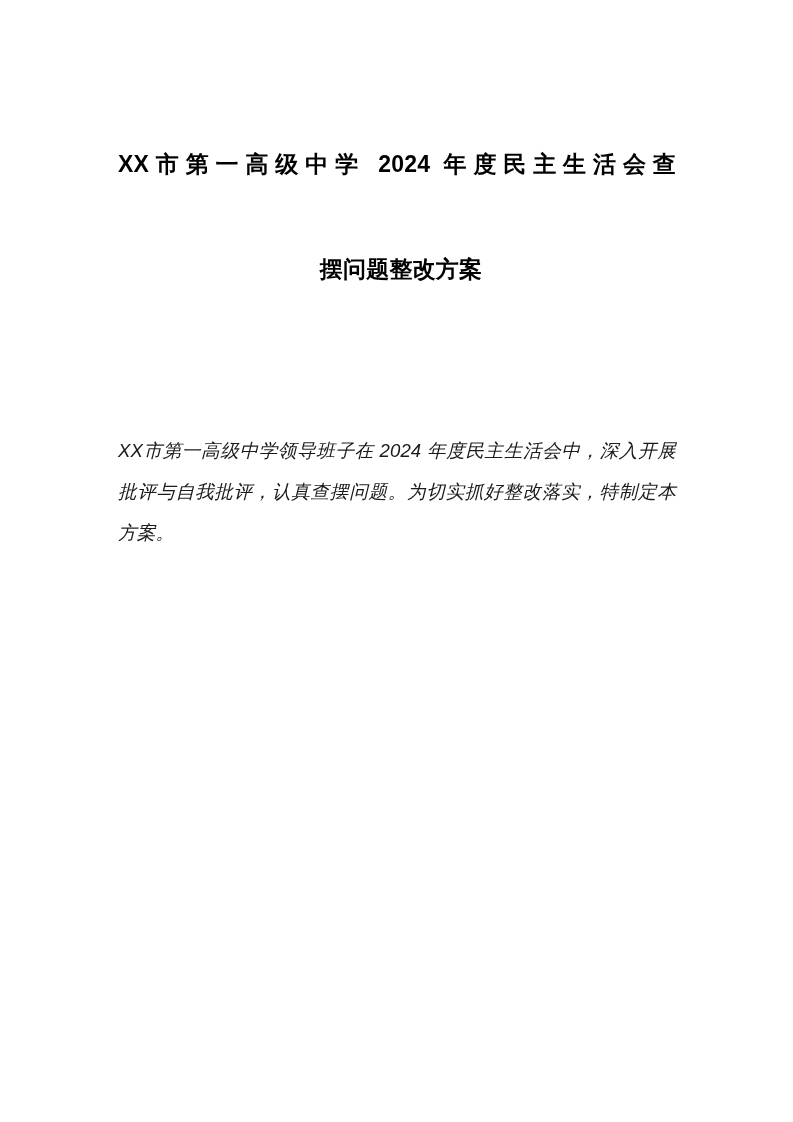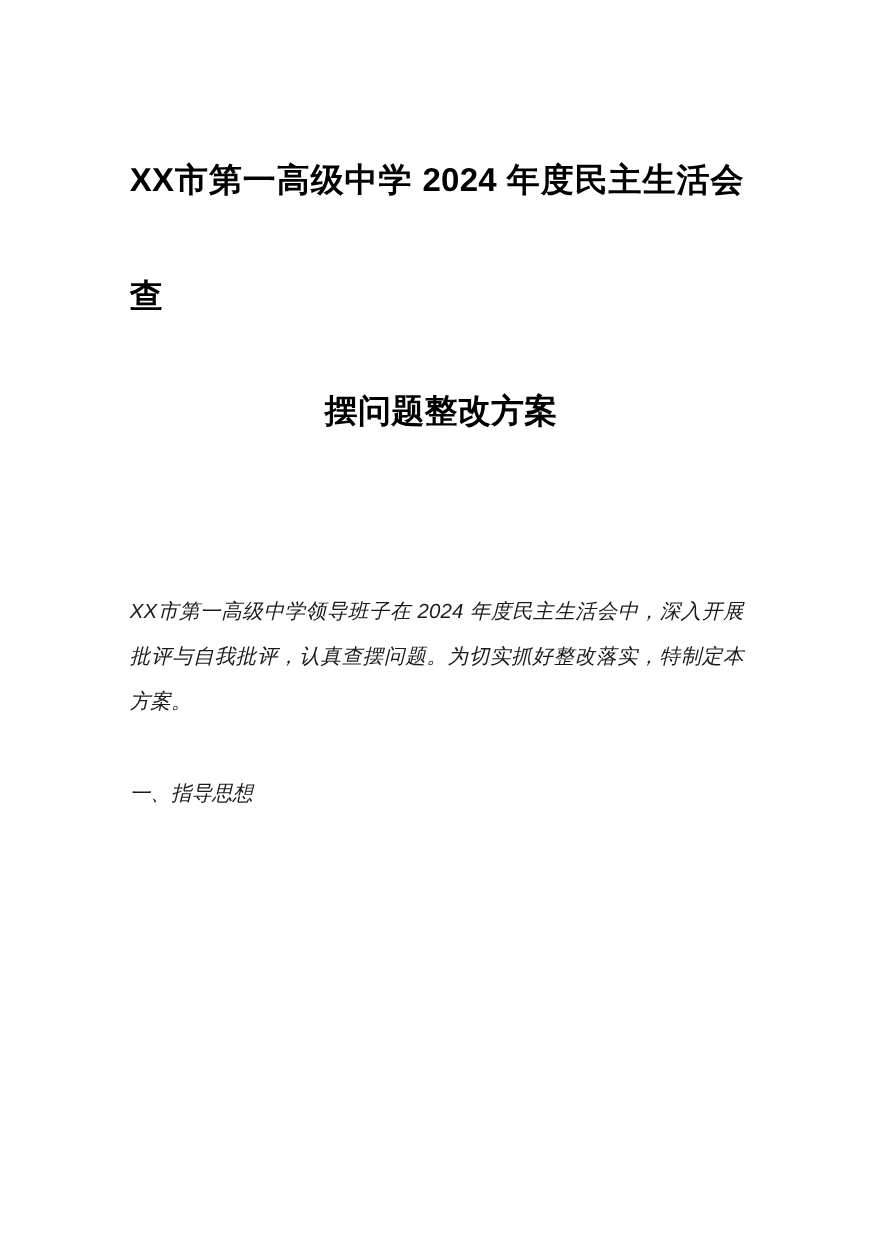--- a/index.html
+++ b/index.html
@@ -23,21 +23,21 @@
     height: 1122px;
     background: #ffffff;
   }
   .content {
     position: absolute;
     left: 118px;
     top: 0;
     width: 558px;
   }
   .doc-title {
-    font-size: 30px;
+    font-size: 23px;
     font-weight: bold;
     line-height: 105px;
     letter-spacing: 0.2px;
     text-align: justify;
     text-align-last: center;
     margin: 0;
     padding-top: 112px;
     color: #000000;
   }
   .doc-title .t-line {
@@ -76,17 +76,16 @@
 <div class="page">
   <div class="content">
 
     <h1 class="doc-title">
       <span class="t-line t-line-1">XX市第一高级中学 2024 年度民主生活会查</span>
       <span class="t-line t-line-2">摆问题整改方案</span>
     </h1>
 
     <p class="body-block para-first">XX市第一高级中学领导班子在 2024 年度民主生活会中，深入开展批评与自我批评，认真查摆问题。为切实抓好整改落实，特制定本方案。</p>
 
-    <p class="body-block section-heading">一、指导思想</p>
 
 
   </div>
 </div>
 
 </body></html>

